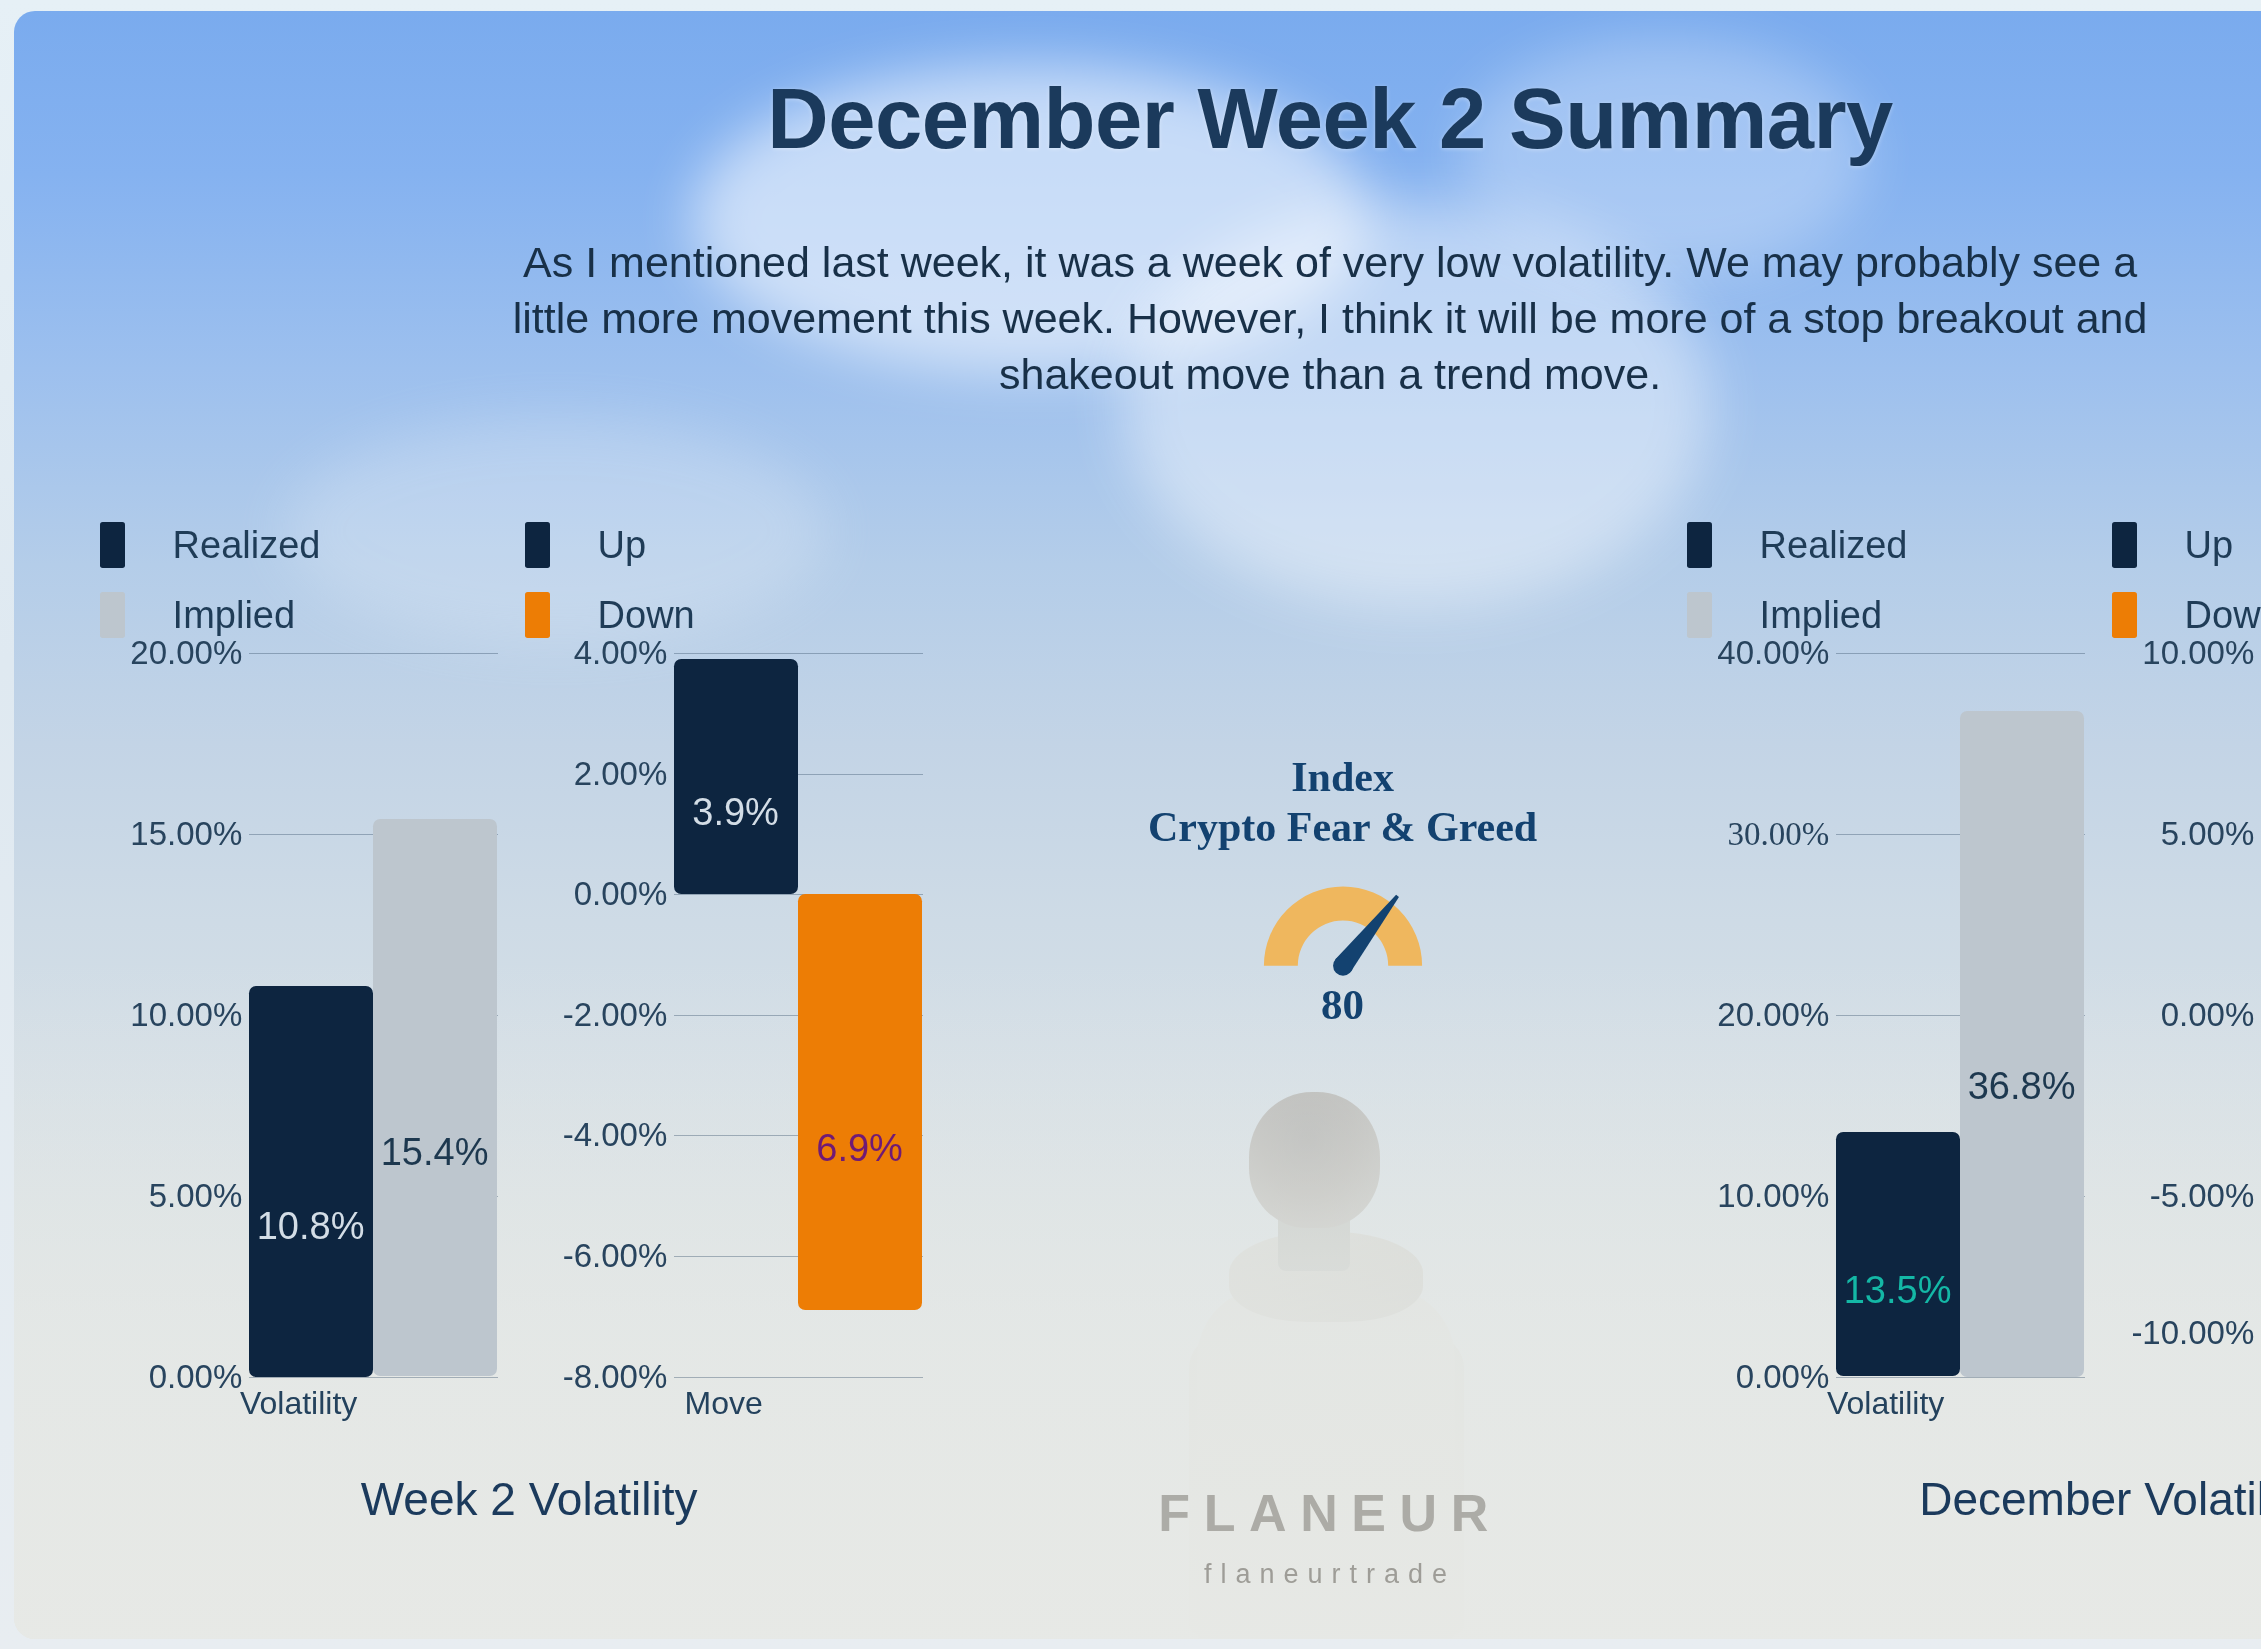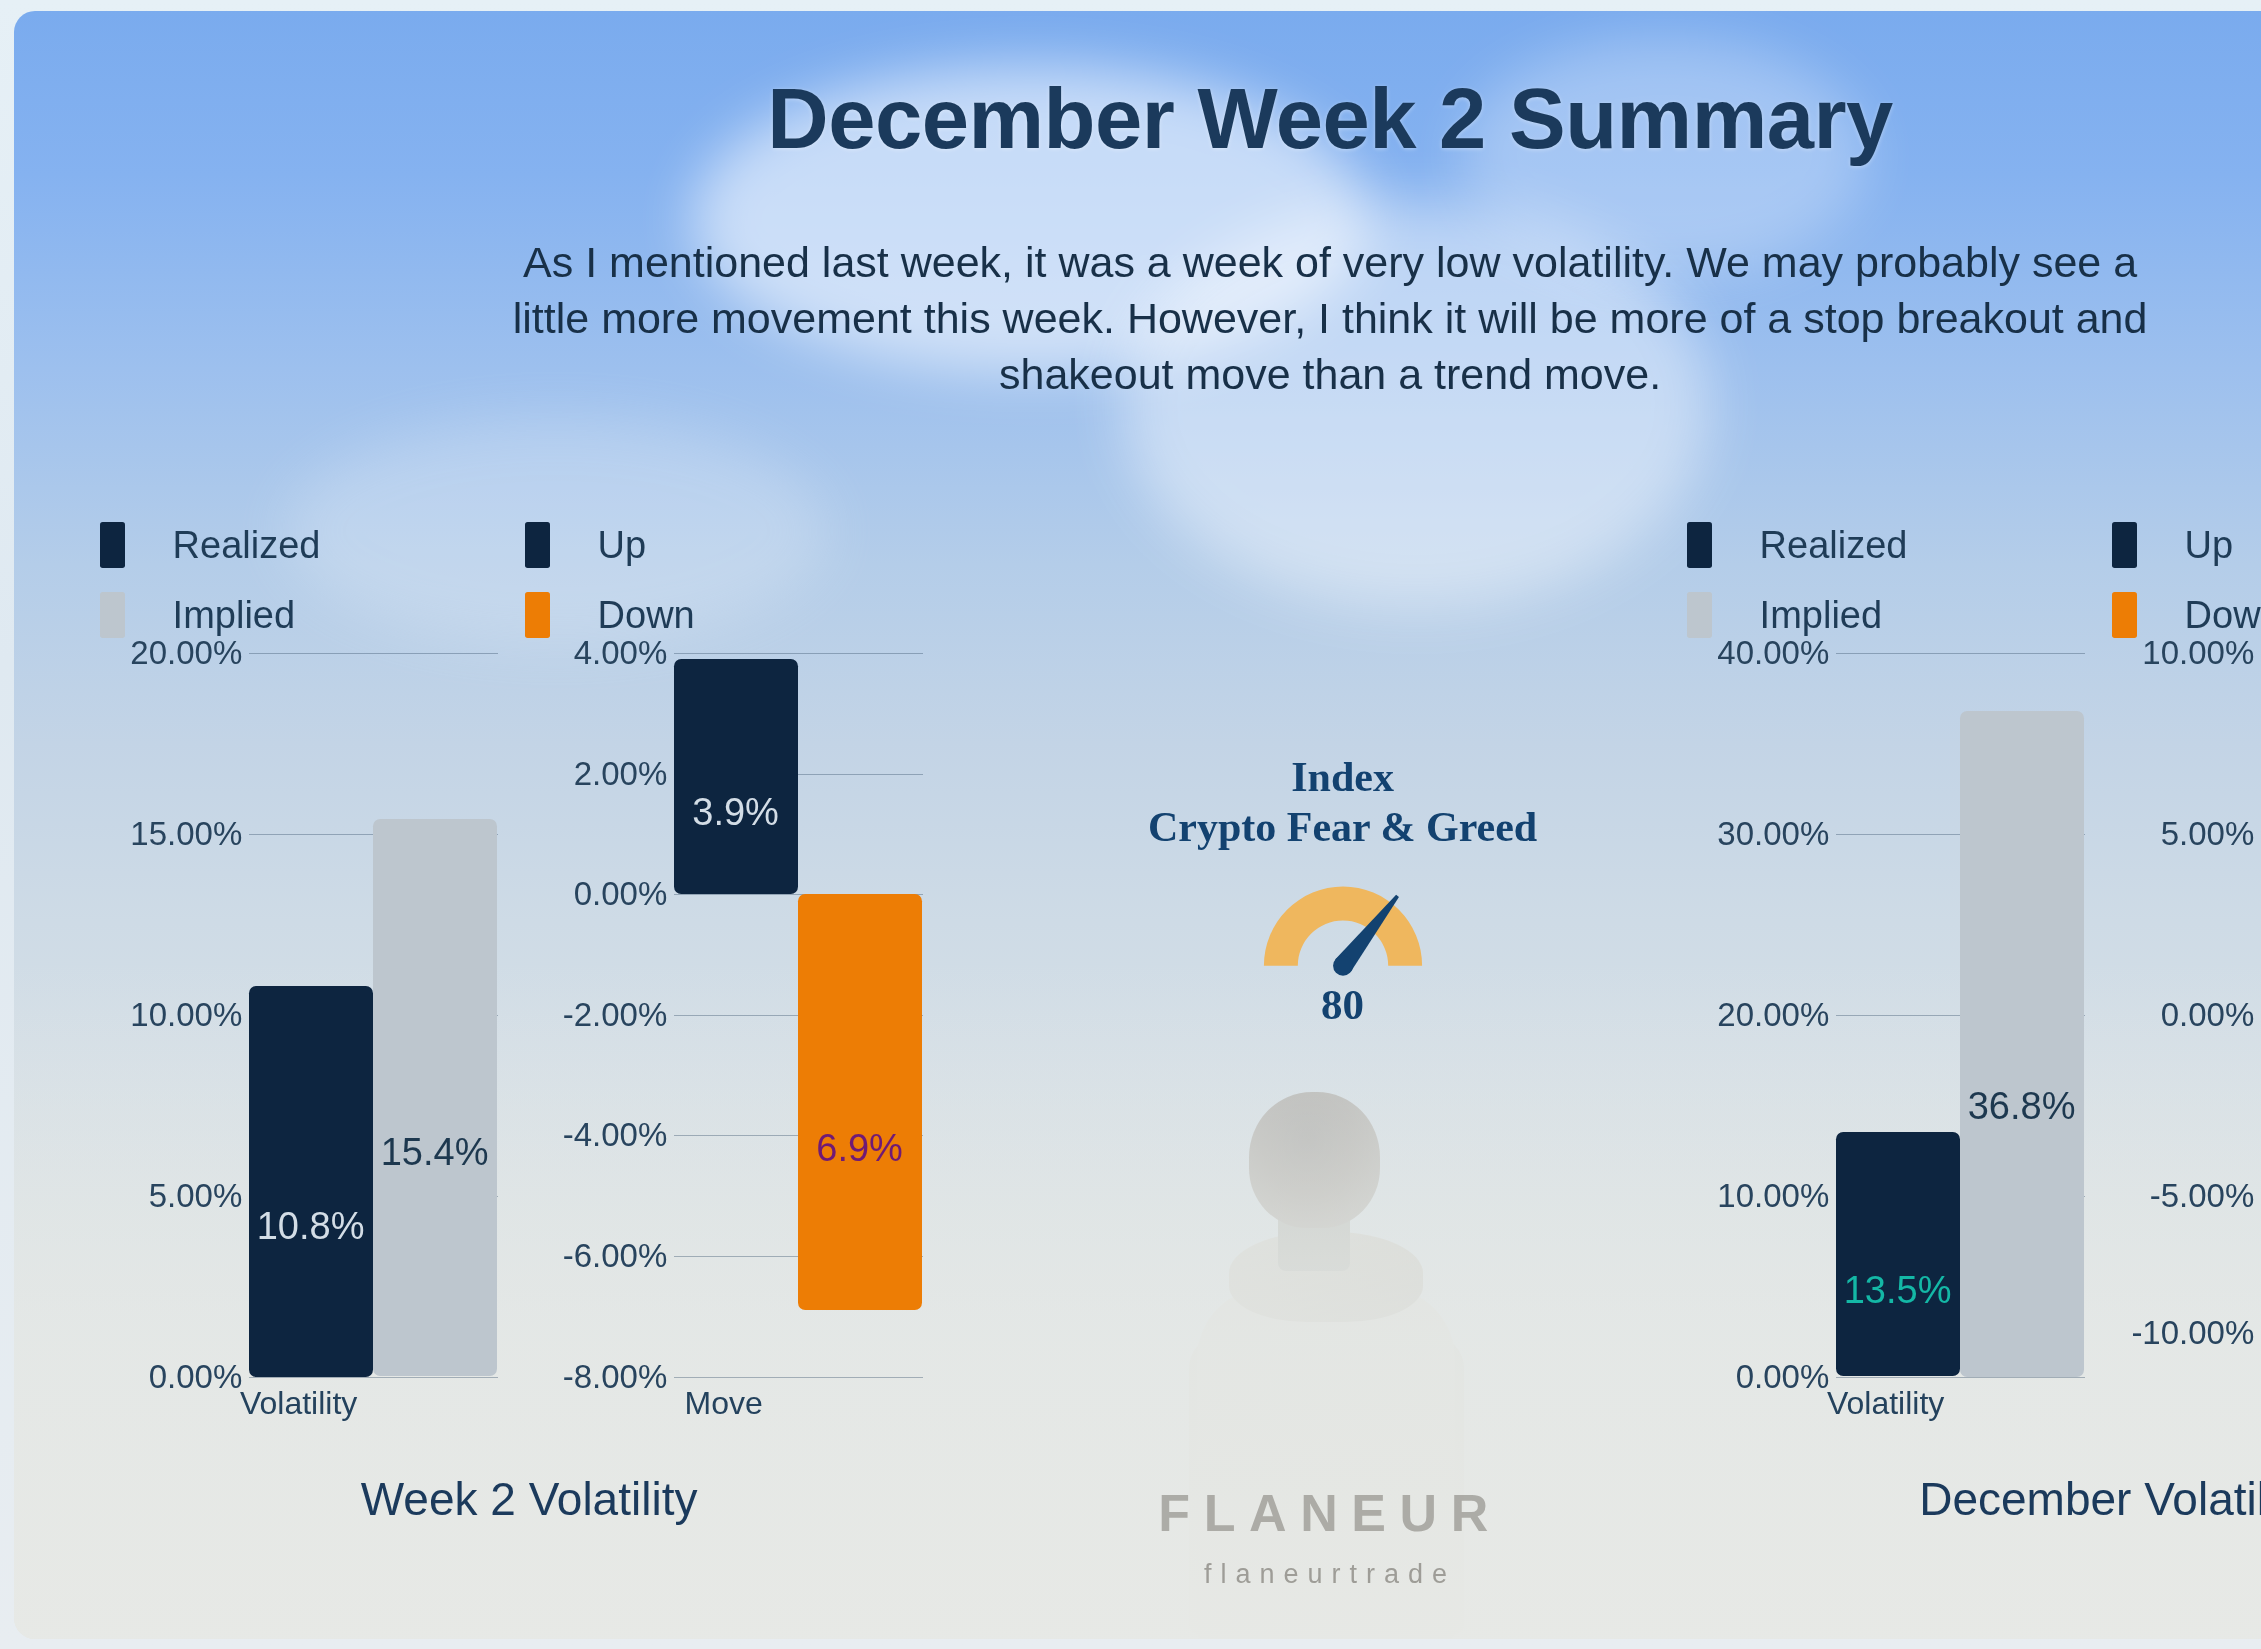--- a/index.html
+++ b/index.html
@@ -222,34 +222,34 @@
               <span class="swatch" style="background: rgb(237, 125, 5);"></span>
               <span class="legend-label">Down</span>
             </div>
           </div>
         </div>
         <div class="plot pA">
           <div class="ylabels">
             <div class="ylab" style="top: 724px;">0.00%</div>
             <div class="ylab" style="top: 543px;">10.00%</div>
             <div class="ylab" style="top: 362px;">20.00%</div>
-            <div class="ylab" style="top: 181px;">30.00%</div>
+            <div class="ylab" style="top: 181px; font-family: Liberation Serif, serif;">30.00%</div>
             <div class="ylab" style="top: 0px;">40.00%</div>
           </div>
           <div class="canvas">
             <div class="gridline" style="top: 724px;"></div>
             <div class="gridline" style="top: 543px;"></div>
             <div class="gridline" style="top: 362px;"></div>
             <div class="gridline" style="top: 181px;"></div>
             <div class="gridline" style="top: 0px;"></div>
             <div class="bar" style="left: 0px; width: 124px; top: 479px; height: 244px; background: rgb(13, 37, 64);">
               <span class="vlabel" style="color: #14b8a6; top: 137px;">13.5%</span>
             </div>
             <div class="bar" style="left: 124px; width: 124px; top: 58px; height: 666px; background: rgb(189, 198, 206);">
-              <span class="vlabel" style="color: rgb(29, 56, 79); top: 374px;">36.8%</span>
+              <span class="vlabel" style="color: rgb(29, 56, 79); top: 354px;">36.8%</span>
             </div>
           </div>
           <div class="xlab">Volatility</div>
         </div>
         <div class="plot pB">
           <div class="ylabels">
             <div class="ylab" style="top: 680px;">-10.00%</div>
             <div class="ylab" style="top: 543px;">-5.00%</div>
             <div class="ylab" style="top: 362px;">0.00%</div>
             <div class="ylab" style="top: 181px;">5.00%</div>

